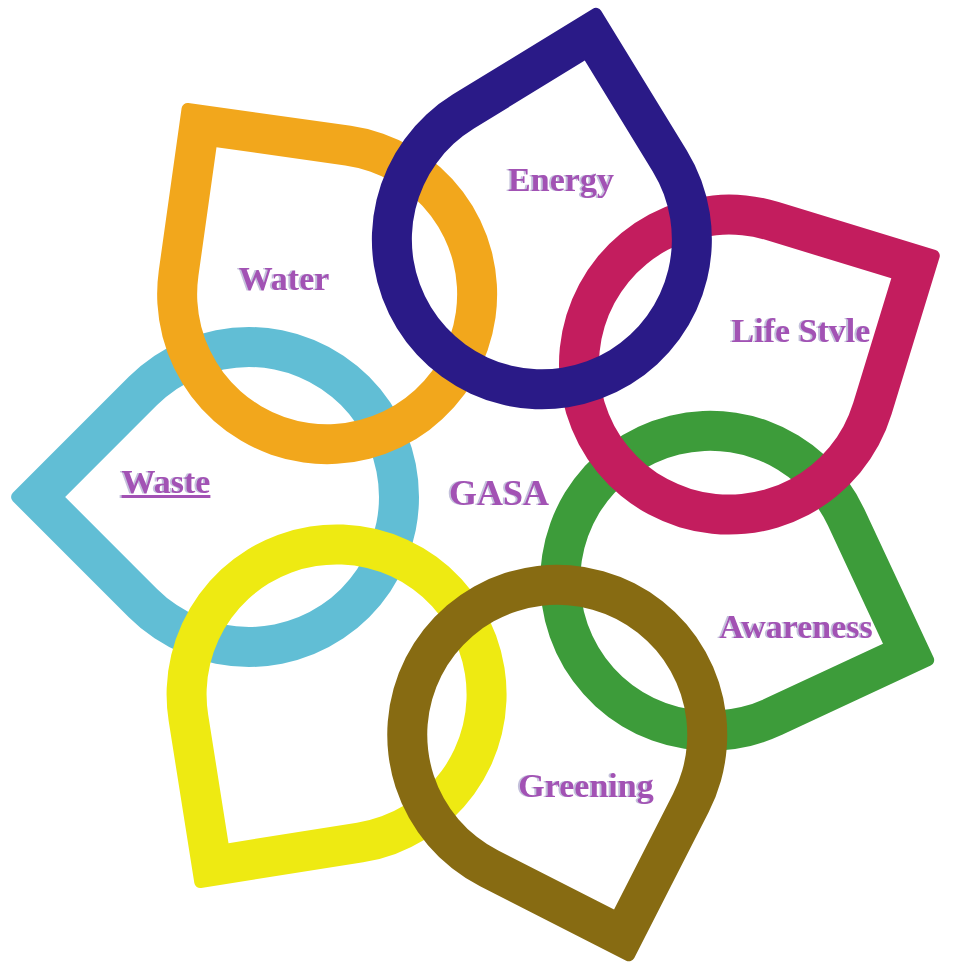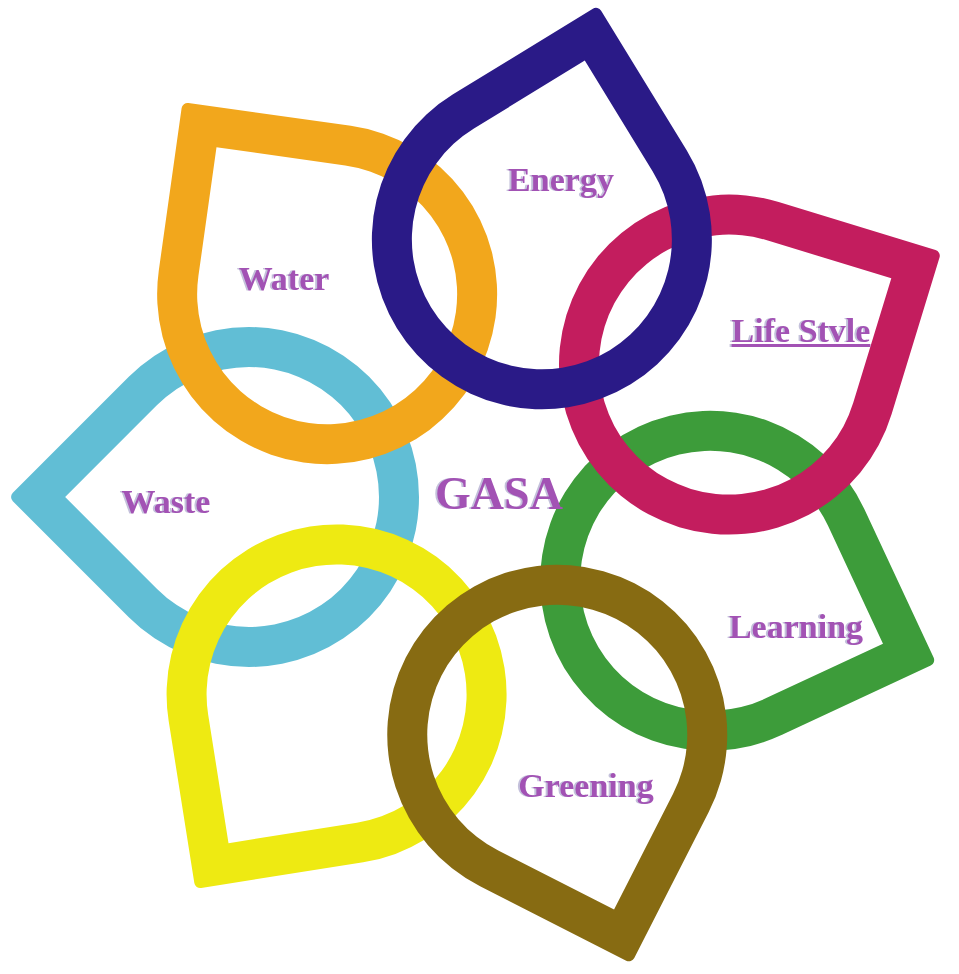--- a/index.html
+++ b/index.html
@@ -46,31 +46,31 @@
     position:absolute;
     transform:translate(-50%,-50%);
     font-weight:700;
     font-size:34px;
     color:var(--label,#a252b4);
     white-space:nowrap;
     text-shadow:-2px 0 0 rgba(43,32,125,0.28);
   }
   .lbl-energy   {left:561px;top:180px;}
   .lbl-water    {left:284px;top:239px;margin-top:40px;}
-  .lbl-lifestyle{left:801px;top:331px;text-decoration:underline;}
-  .lbl-waste    {left:166px;top:502px;}
+  .lbl-lifestyle{left:801px;top:331px;}
+  .lbl-waste    {left:166px;top:482px;text-decoration:underline;}
   .lbl-greening {left:796px;top:627px;}
   .lbl-learning {left:586px;top:786px;}
   .lbl-awareness{left:313px;top:788px;}
   .center-title{
     position:absolute;left:499px;top:494px;
     transform:translate(-50%,-50%);
     text-align:center;
     font-weight:700;
-    font-size:46px;
+    font-size:36px;
     line-height:1.2;
     color:var(--label,#a252b4);
     text-shadow:-2px 0 0 rgba(43,32,125,0.28);
   }
 </style>
 </head>
 <body>
 
 <div class="canvas" style="--label: #a252b4;">
 
@@ -92,21 +92,21 @@
   <div class="arm arm-learning">
     <div class="petal" style="--c: #876b12;"></div>
   </div>
   <div class="arm arm-energy">
     <div class="petal" style="--c: #2a1a87;"></div>
   </div>
 
   <div class="labels">
     <div class="petal-label lbl-energy">Energy</div>
     <div class="petal-label lbl-lifestyle">Life Stvle</div>
-    <div class="petal-label lbl-greening">Learning</div>
+    <div class="petal-label lbl-greening">Awareness</div>
     <div class="petal-label lbl-learning">Greening</div>
     <div class="petal-label lbl-waste">Waste</div>
     <div class="petal-label lbl-water">Water</div>
 
     <div class="center-title">
       <div>GASA</div>
     </div>
   </div>
 
 </div>

